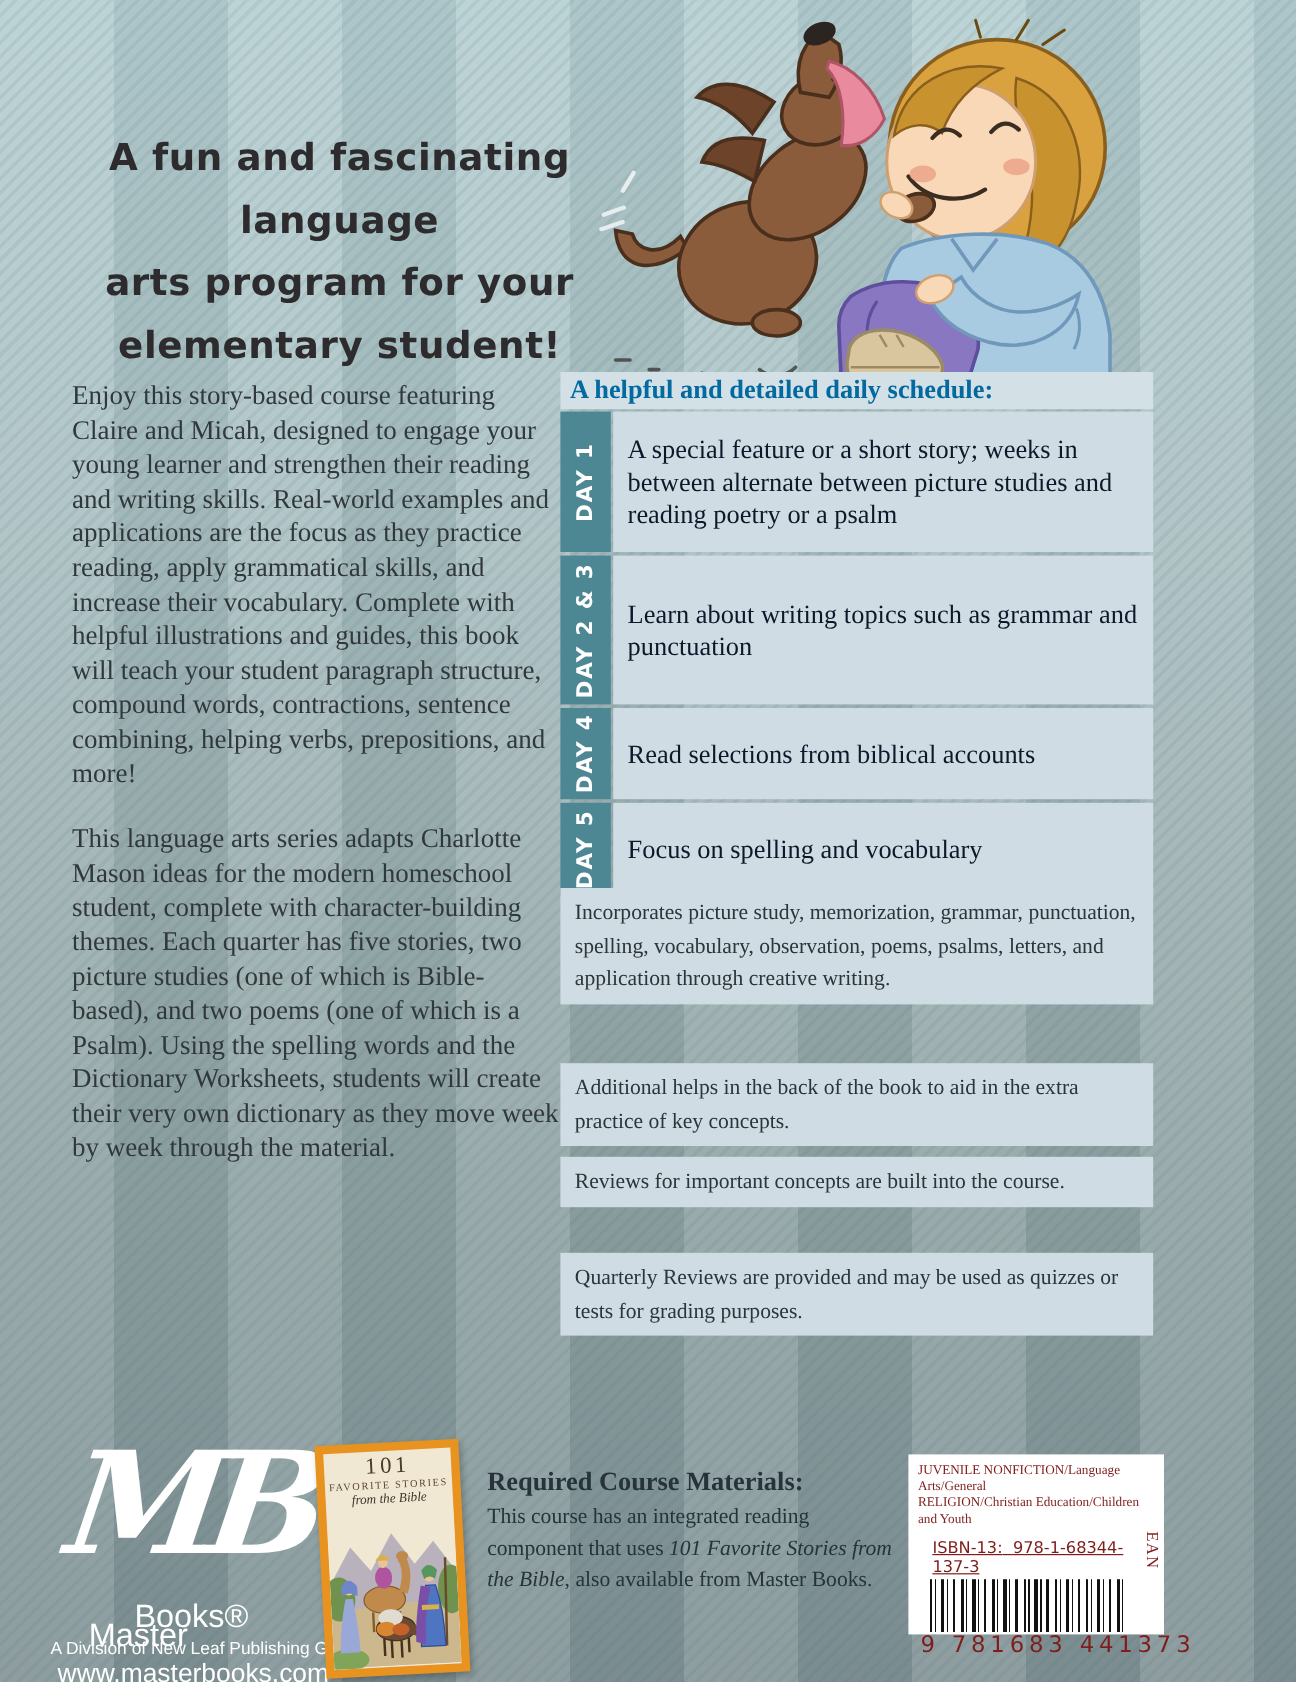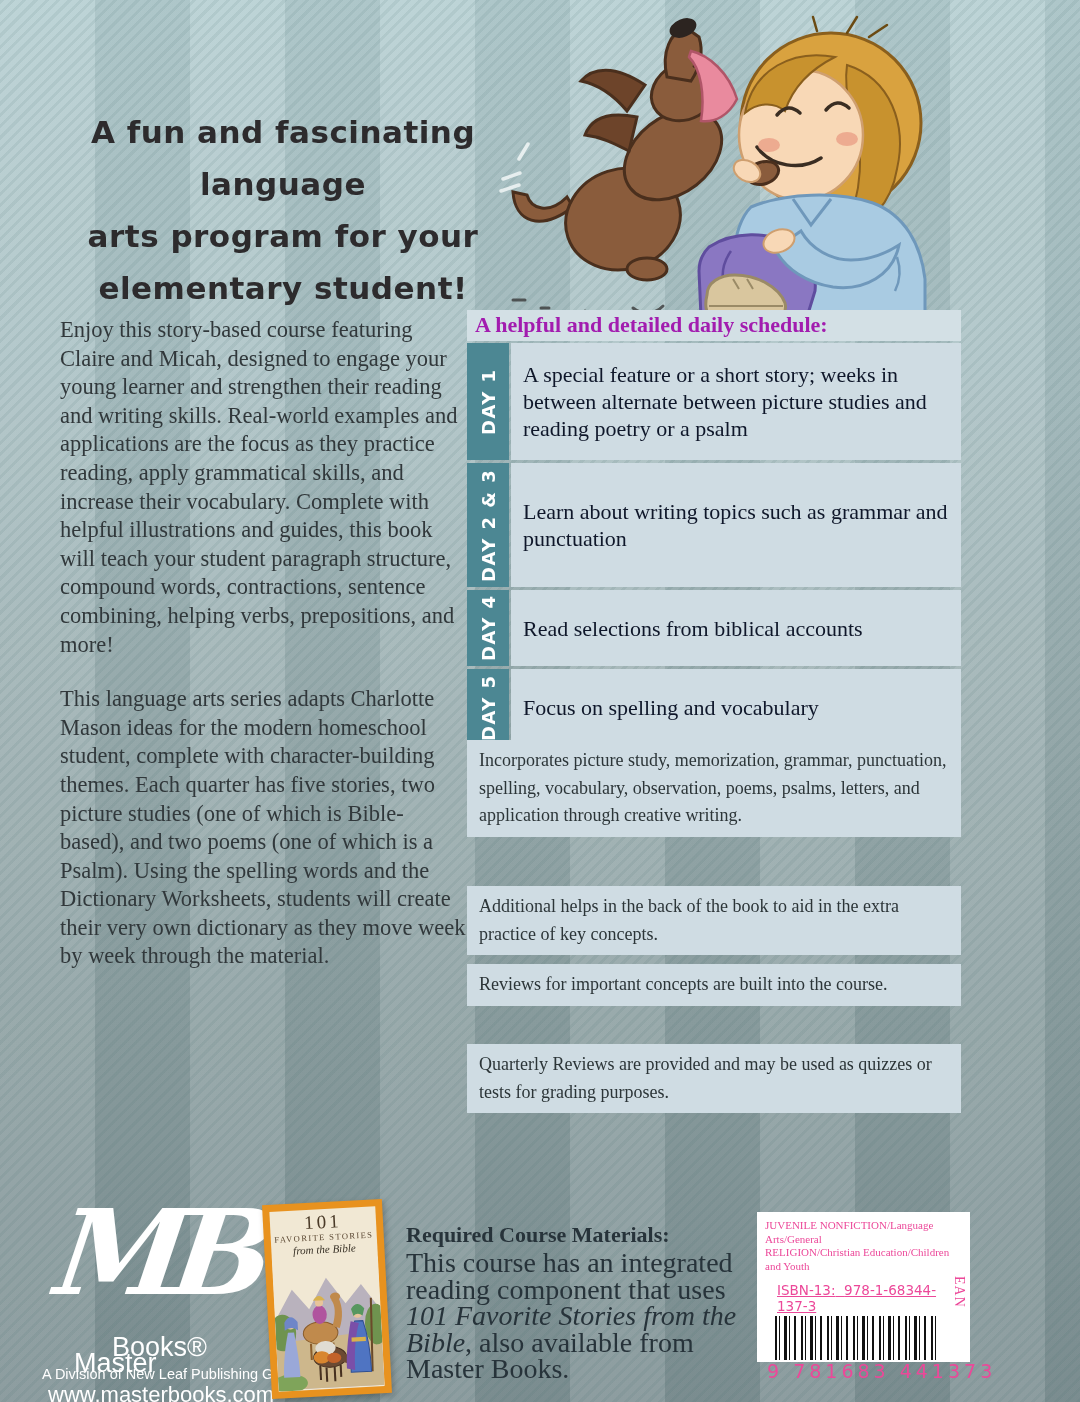--- a/index.html
+++ b/index.html
@@ -21,21 +21,21 @@
   }
   
   .intro-col{
     position:absolute; left:60px; top:316px; width:406px;
     color:#31383b; font-size:22.5px; line-height:28.6px;
   }
   .intro-col p{margin:0 0 26px 0;}
   
   .schedule{position:absolute; left:467px; top:310px; width:494px;}
   .schedule-title{
-    background:#d3e0e5; color:#a21caf; font-weight:bold;
+    background:#d3e0e5; color:#0369a1; font-weight:bold;
     font-size:22px; padding:2px 8px 3px 8px; margin-bottom:2px;
   }
   .sched-rows{display:flex; flex-direction:column; gap:3px; background:transparent;}
   .sched-row{display:flex; gap:2px;}
   .day-cell{
     width:42px; flex:0 0 42px; background:#4c8793; color:#ffffff;
     display:flex; align-items:center; justify-content:center;
     writing-mode:vertical-rl; transform:rotate(180deg);
     font-family:"DejaVu Sans", sans-serif; font-weight:bold;
     font-size:18px; letter-spacing:1.5px; white-space:nowrap;
@@ -75,25 +75,25 @@
     padding:7px; box-sizing:border-box;
   }
   .mini-inner{width:100%; height:100%; background:#f1e8d4; overflow:hidden; display:flex; flex-direction:column;}
   .mb-number{text-align:center; font-size:19px; letter-spacing:3px; color:#4a3a28; margin-top:3px; line-height:20px;}
   .mb-title{text-align:center; font-size:8.5px; letter-spacing:1.4px; color:#5a4732; line-height:11px;}
   .mb-subtitle{text-align:center; font-size:11px; font-style:italic; color:#3a3328; line-height:13px;}
   .mb-art{flex:1; margin-top:2px;}
   
   .required{position:absolute; left:406px; top:1222px; width:338px; color:#27333a;}
   .required-title{font-weight:bold; font-size:22px; margin:0 0 2px 0;}
-  .required-text{font-size:28px; line-height:26.5px; margin:0;}
+  .required-text{font-size:18px; line-height:26.5px; margin:0;}
   
   .barcode{
     position:absolute; left:757px; top:1212px; width:213px; height:150px;
-    background:#ffffff; box-sizing:border-box; padding:7px 8px 4px 8px; color:#ec4899;
+    background:#ffffff; box-sizing:border-box; padding:7px 8px 4px 8px; color:#7f1d1d;
   }
   .bc-cat{font-size:11px; line-height:13.5px;}
   .bc-isbn{margin-top:9px; padding-left:12px; font-family:"DejaVu Sans", sans-serif; font-size:13.5px;text-decoration:underline;}
   .bc-bars{
     margin-top:2px; margin-left:10px; width:162px; height:44px;
     background:repeating-linear-gradient(90deg,
       #111 0 2px, #fff 2px 4px, #111 4px 5px, #fff 5px 9px,
       #111 9px 12px, #fff 12px 14px, #111 14px 15px, #fff 15px 19px,
       #111 19px 21px, #fff 21px 26px);
   }

